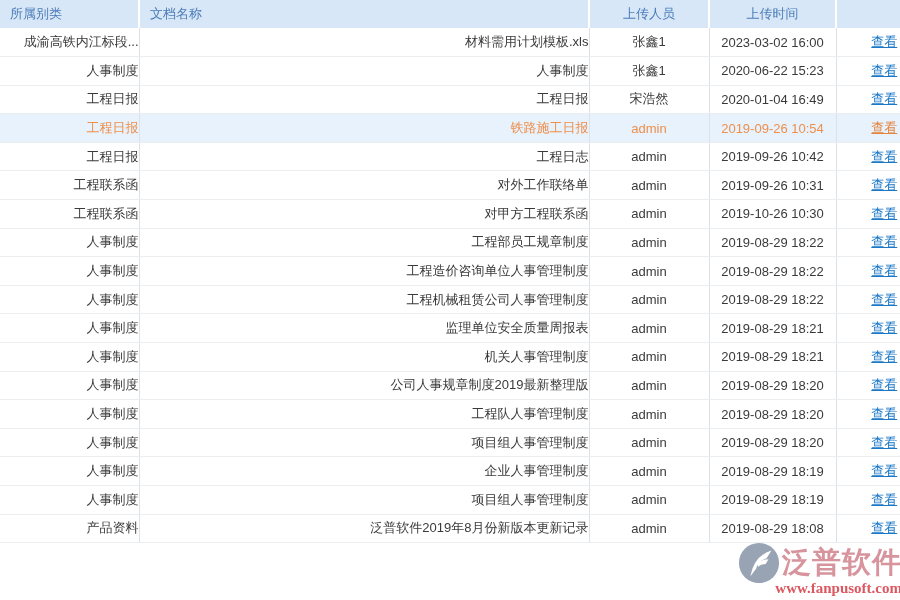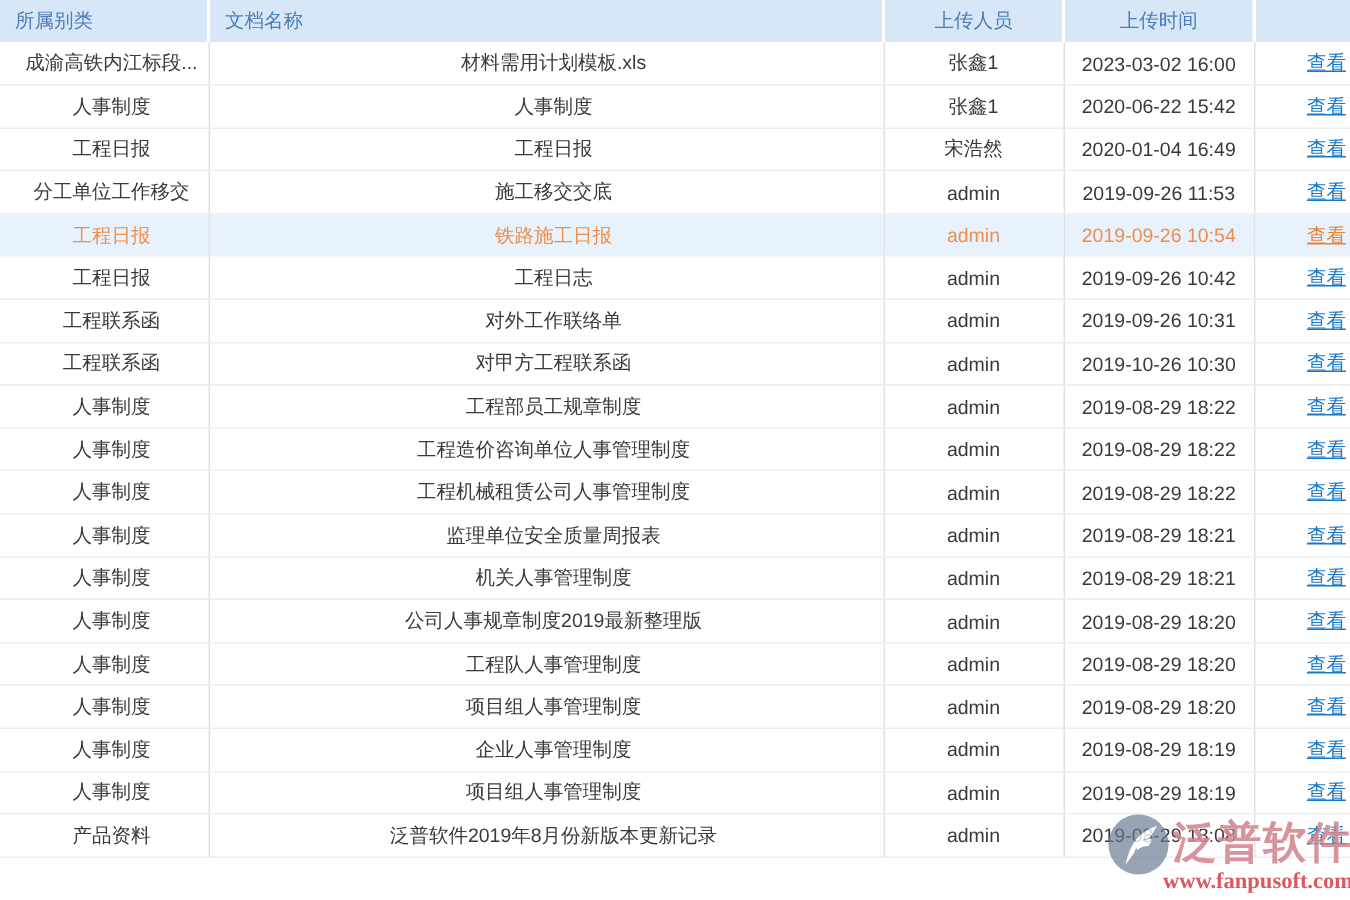--- a/index.html
+++ b/index.html
@@ -19,21 +19,21 @@
   thead th:last-child { border-right:none; }
   thead th.al { text-align:left; padding-left:10px; }
 
   tbody td {
     height:28.6px; font-size:13px; color:var(--body-text,#3a3a3a);
     border-bottom:1px solid #ebeef1; border-right:1px solid #dde1e5;
     white-space:nowrap; overflow:hidden; text-overflow:ellipsis;
     background:#fff; text-align:center;
   }
   tbody td:last-child { border-right:none; }
-  tbody td.al { text-align:center; padding-left:10px; }
+  tbody td.al { text-align:right; padding-left:10px; }
 
   a.view-link { color:var(--link-color,#1b78c6); text-decoration:underline; cursor:pointer;margin-left:32px; }
 
   tr.highlight td { background:var(--highlight-bg,#e7f2fc); color:var(--highlight-text,#ee8f4c); }
   tr.highlight a.view-link { color:var(--highlight-link,#e5843f); }
 
   .watermark {
     position:absolute; right:-2px; bottom:4px; pointer-events:none;
     display:flex; flex-direction:column; align-items:flex-end; z-index:5;
   }
@@ -79,39 +79,30 @@
       <td>张鑫1</td>
       <td>2023-03-02 16:00</td>
       <td>
         <a class="view-link" href="#">查看</a>
       </td>
     </tr>
         <tr>
       <td class="al">人事制度</td>
       <td class="al">人事制度</td>
       <td>张鑫1</td>
-      <td>2020-06-22 15:42</td>
+      <td>2020-06-22 15:23</td>
       <td>
         <a class="view-link" href="#">查看</a>
       </td>
     </tr>
         <tr>
       <td class="al">工程日报</td>
       <td class="al">工程日报</td>
       <td>宋浩然</td>
       <td>2020-01-04 16:49</td>
-      <td>
-        <a class="view-link" href="#">查看</a>
-      </td>
-    </tr>
-        <tr>
-      <td class="al">分工单位工作移交</td>
-      <td class="al">施工移交交底</td>
-      <td>admin</td>
-      <td>2019-09-26 11:53</td>
       <td>
         <a class="view-link" href="#">查看</a>
       </td>
     </tr>
         <tr class="highlight">
       <td class="al">工程日报</td>
       <td class="al">铁路施工日报</td>
       <td>admin</td>
       <td>2019-09-26 10:54</td>
       <td>

